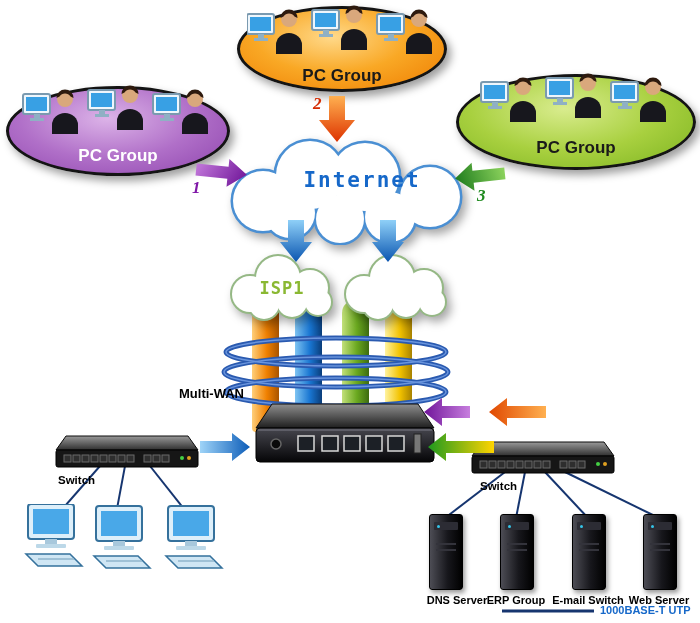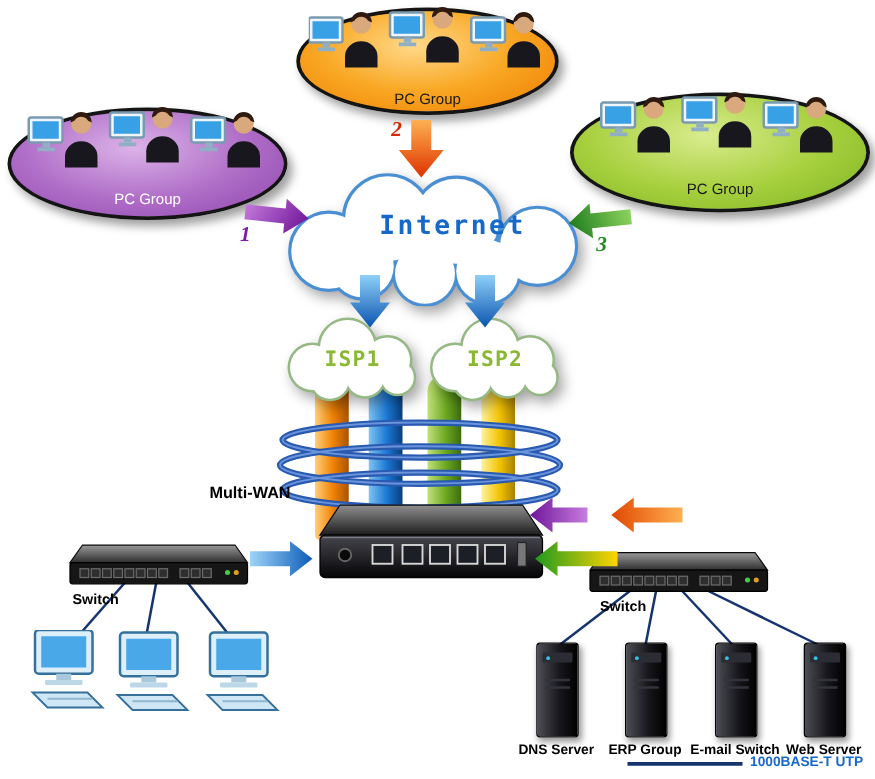--- a/index.html
+++ b/index.html
@@ -12,21 +12,21 @@
   .z0{z-index:0}.z1{z-index:1}.z2{z-index:2}.z3{z-index:3}.z4{z-index:4}.z5{z-index:5}
 
   
   .group{position:absolute;}
   .gell{position:absolute;left:0;top:0;right:0;bottom:0;border:3px solid #141414;border-radius:50%;
          box-shadow:4px 5px 8px rgba(0,0,0,.38);}
   .gell.orange{background:radial-gradient(ellipse at 45% 35%, #ffd98a 0%, #f9a825 48%, #ee7c00 100%);}
   .gell.purple{background:radial-gradient(ellipse at 45% 35%, #dcb3e8 0%, #b06fc8 52%, #8e44ad 100%);}
   .gell.green {background:radial-gradient(ellipse at 45% 35%, #d9ec8e 0%, #a8d03f 52%, #7cb320 100%);}
   .gpeople{position:absolute;}
-  .glabel{position:absolute;left:0;right:0;text-align:center;font-weight:normal;font-size:12px;color:#1a1a1a;}
+  .glabel{position:absolute;left:0;right:0;text-align:center;font-weight:bold;font-size:17px;color:#1a1a1a;}
   .glabel.light{color:#fff;}
 
   
   .cloud{filter:drop-shadow(4px 5px 5px rgba(0,0,0,.35));}
   .cloudtxt{position:absolute;text-align:center;font-family:"DejaVu Sans Mono",monospace;font-weight:bold;}
   .inet{font-size:21px;letter-spacing:2px;color:#1668c9;text-align:center;}
   .isp{font-size:17px;letter-spacing:1px;color:#8ab832;}
 
   
   .pipe{position:absolute;width:27px;border-radius:13px 13px 4px 4px;}
@@ -227,21 +227,20 @@
     </g>
     <g fill="#fff">
       <circle cx="28" cy="44" r="18"></circle>
         <circle cx="56" cy="28" r="22"></circle>
         <circle cx="88" cy="38" r="18"></circle>
       <circle cx="42" cy="54" r="15"></circle>
         <circle cx="70" cy="52" r="15"></circle>
         <circle cx="96" cy="52" r="13"></circle>
     </g>
   </svg>
-  <div class="cloudtxt isp z5" style="left:346px;top:278px;width:100px;">ISP2</div>
 
   <svg class="abs z3" style="left:246px;top:398px;" width="196" height="68" viewBox="0 0 196 68">
     <polygon points="26,6 172,6 188,30 10,30" fill="url(#gRtTop)" stroke="#0a0a0a" stroke-width="1"></polygon>
     <rect x="10" y="30" width="178" height="34" rx="4" fill="url(#gRtFront)" stroke="#000"></rect>
     <line x1="12" y1="32" x2="186" y2="32" stroke="#7a7a85" stroke-width="1"></line>
     <circle cx="30" cy="46" r="5" fill="#0a0a0a" stroke="#666" stroke-width="1.5"></circle>
     <g fill="#1c2026" stroke="#d8d8d8" stroke-width="1.5">
       <rect x="52" y="38" width="16" height="15"></rect>
       <rect x="76" y="38" width="16" height="15"></rect>
       <rect x="98" y="38" width="16" height="15"></rect>
@@ -285,21 +284,21 @@
     <div class="vent" style="top:28px;"></div>
     <div class="vent" style="top:34px;"></div>
   </div>
   <div class="server z2" style="left:643px;top:514px;">
     <div class="stripe"></div>
       <div class="led"></div>
     <div class="vent" style="top:28px;"></div>
     <div class="vent" style="top:34px;"></div>
   </div>
 
-  <div class="srvlabel z5" style="left:400px;top:594px;">DNS Server</div>
+  <div class="srvlabel z5" style="left:412px;top:594px;">DNS Server</div>
   <div class="srvlabel z5" style="left:471px;top:594px;">ERP Group</div>
   <div class="srvlabel z5" style="left:543px;top:594px;">E-mail Switch</div>
   <div class="srvlabel z5" style="left:614px;top:594px;">Web Server</div>
 
   <svg class="abs z4" style="left:0;top:0;pointer-events:none;" width="700" height="623" viewBox="0 0 700 623">
     <defs>
       <linearGradient id="ga1" gradientUnits="userSpaceOnUse" x1="196" y1="160" x2="247" y2="186">
         <stop offset="0" stop-color="#c77ede"></stop>
           <stop offset="1" stop-color="#6a0f94"></stop>
       </linearGradient>
@@ -340,17 +339,17 @@
     <polygon points="470,406 442,406 442,398 424,412 442,426 442,418 470,418" fill="url(#gaPurpleL)"></polygon>
     <polygon points="546,406 507,406 507,398 489,412 507,426 507,418 546,418" fill="url(#gaOrangeL)"></polygon>
     <polygon points="494,441 446,441 446,433 428,447 446,461 446,453 494,453" fill="url(#gaGY)"></polygon>
     <polygon points="200,441 232,441 232,433 250,447 232,461 232,453 200,453" fill="url(#gaBlueR)"></polygon>
   </svg>
 
   <div class="lbl step s1 z5" style="left:192px;top:178px;">1</div>
   <div class="lbl step s2 z5" style="left:313px;top:94px;">2</div>
   <div class="lbl step s3 z5" style="left:477px;top:186px;">3</div>
 
-  <div class="lbl multiwan z5" style="left:156px;top:386px;width:88px;text-align:center;">Multi-WAN</div>
+  <div class="lbl multiwan z5" style="left:156px;top:386px;width:88px;">Multi-WAN</div>
 
   <div class="lbl legendtxt z5" style="left:600px;top:604px;">1000BASE-T UTP</div>
 
 </div>
 
 </body></html>

